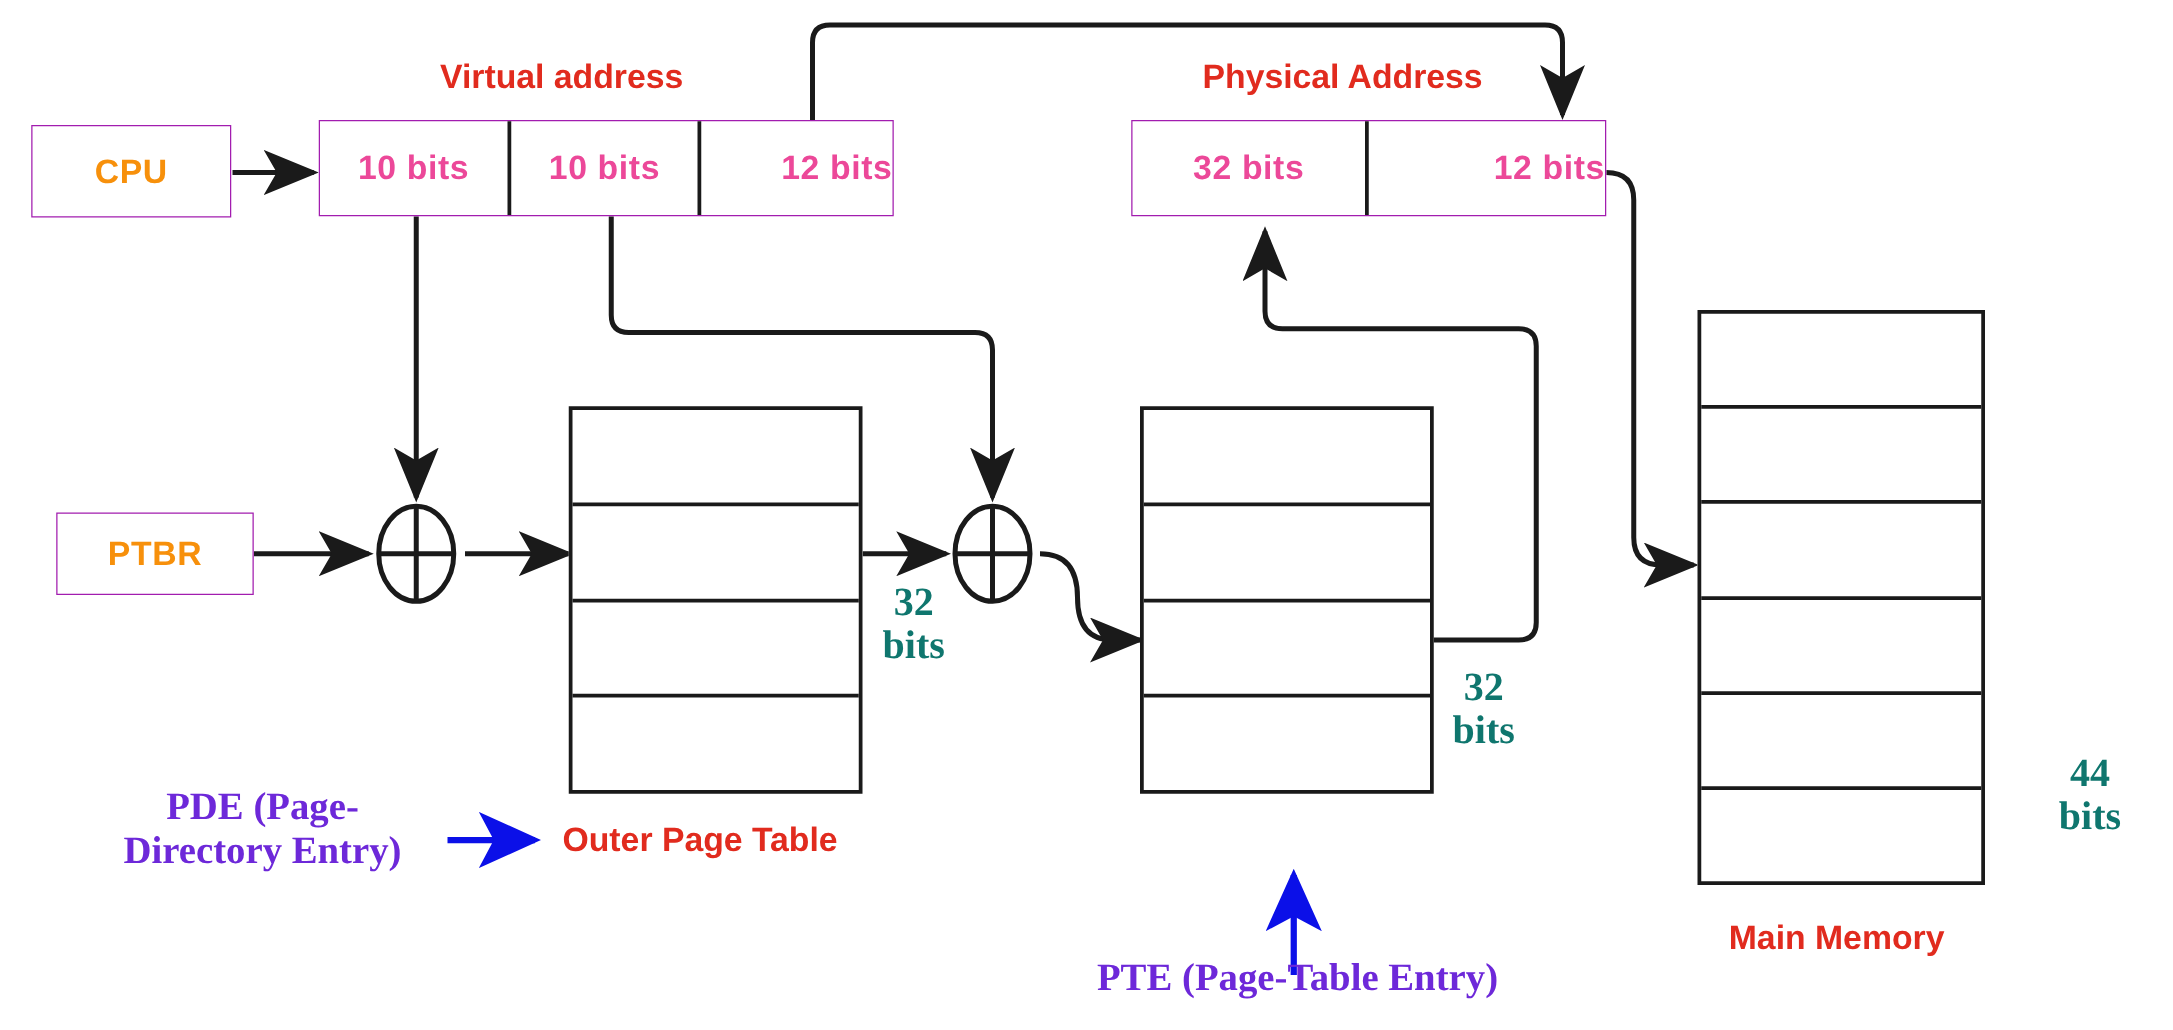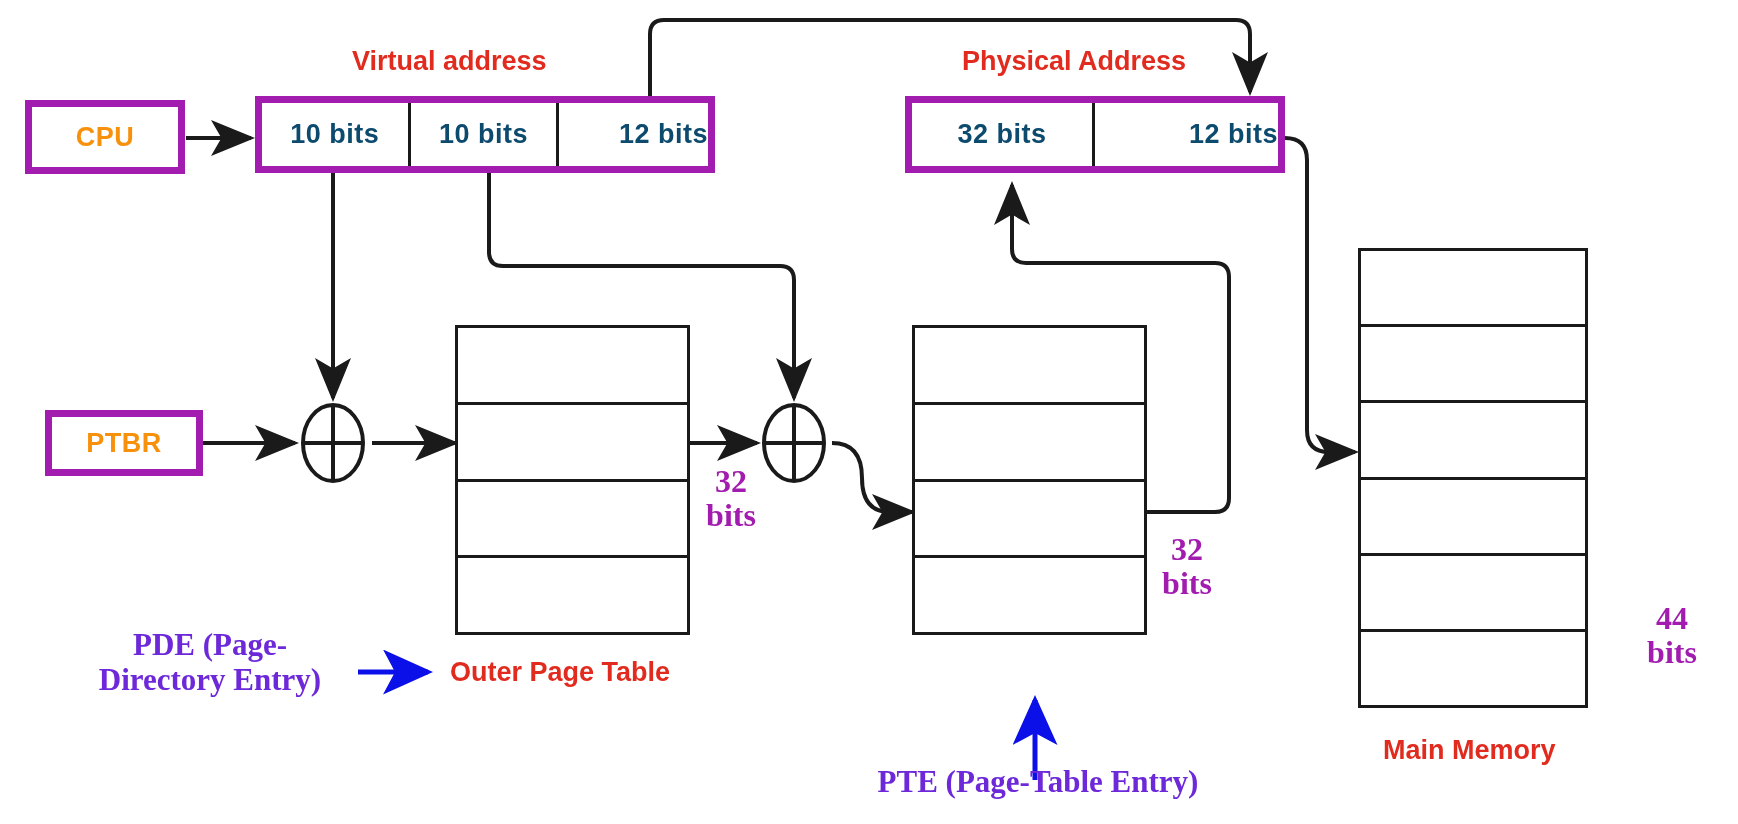--- a/index.html
+++ b/index.html
@@ -9,34 +9,34 @@
     font-family:"Liberation Sans", sans-serif;
     overflow:hidden;
     position:relative;
   }
   #stage{position:absolute;left:0;top:0;width:1738px;height:824px;}
   #wires{position:absolute;left:0;top:0;width:1738px;height:824px;}
 
   .box{
     position:absolute;
     box-sizing:border-box;
-    border:7px solid #a21caf;
+    border:1px solid #a21caf;
     background:#ffffff;
     display:flex;align-items:center;justify-content:center;
     color:#F7900B;
     font-weight:bold;
     font-size:27px;
     letter-spacing:.5px;
   }
   .cell{
     box-sizing:border-box;
     border-right:3px solid #1a1a1a;
     height:100%;
     display:flex;align-items:center;justify-content:center;
-    color:#0c4a6e;font-weight:bold;font-size:27px;
+    color:#ec4899;font-weight:bold;font-size:27px;
   }
   .cell:last-child{border-right:none;justify-content:flex-end;}
 
   .table-stack{
     position:absolute;
     box-sizing:border-box;
     border:3px solid #1a1a1a;
     background:#ffffff;
     display:flex;flex-direction:column;
   }
@@ -46,21 +46,21 @@
     border-bottom:3px solid #1a1a1a;
   }
   .table-stack .row:last-child{border-bottom:none;}
 
   .lbl{position:absolute;white-space:nowrap;}
   .lbl-red{
     color:#E12B1E;font-weight:bold;font-size:27px;
     font-family:"Liberation Sans", sans-serif;
   }
   .lbl-blue{
-    color:#a21caf;font-weight:bold;font-size:32px;
+    color:#0f766e;font-weight:bold;font-size:32px;
     font-family:"Liberation Serif", serif;
     line-height:1.05;text-align:center;
   }
   .lbl-purple{
     color:#6d28d9;font-weight:bold;font-size:31px;
     font-family:"Liberation Serif", serif;
     line-height:1.12;text-align:center;
   }
 </style>
 </head>

